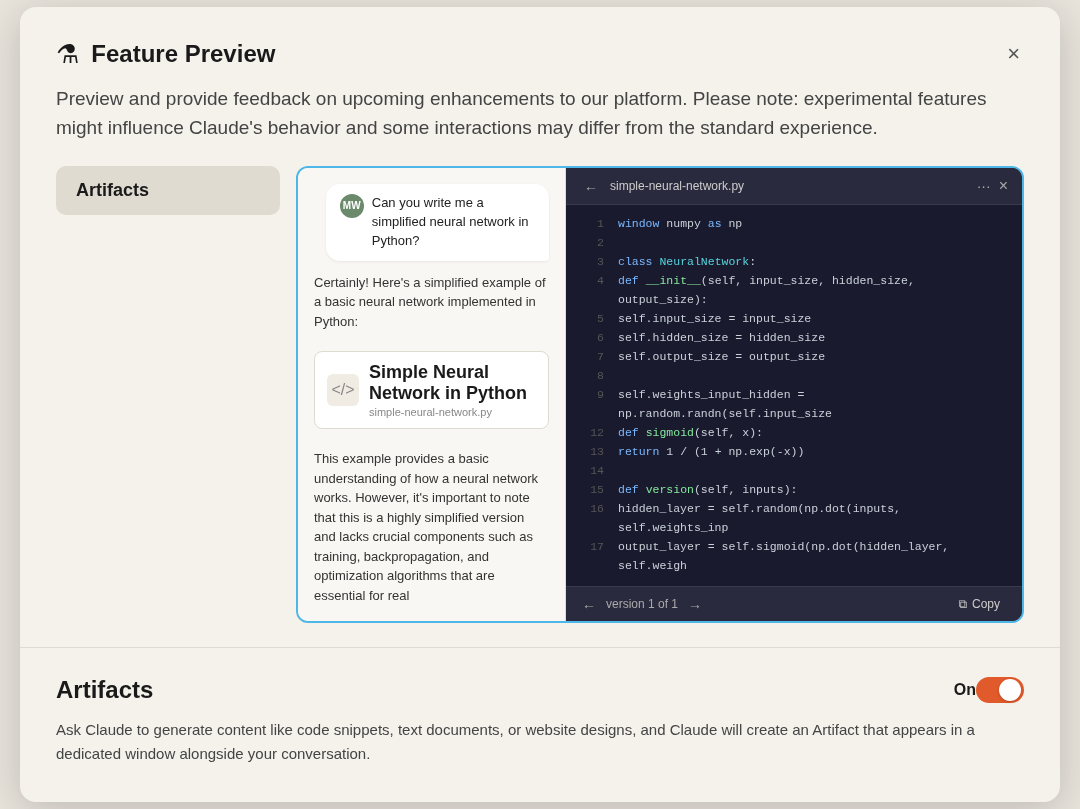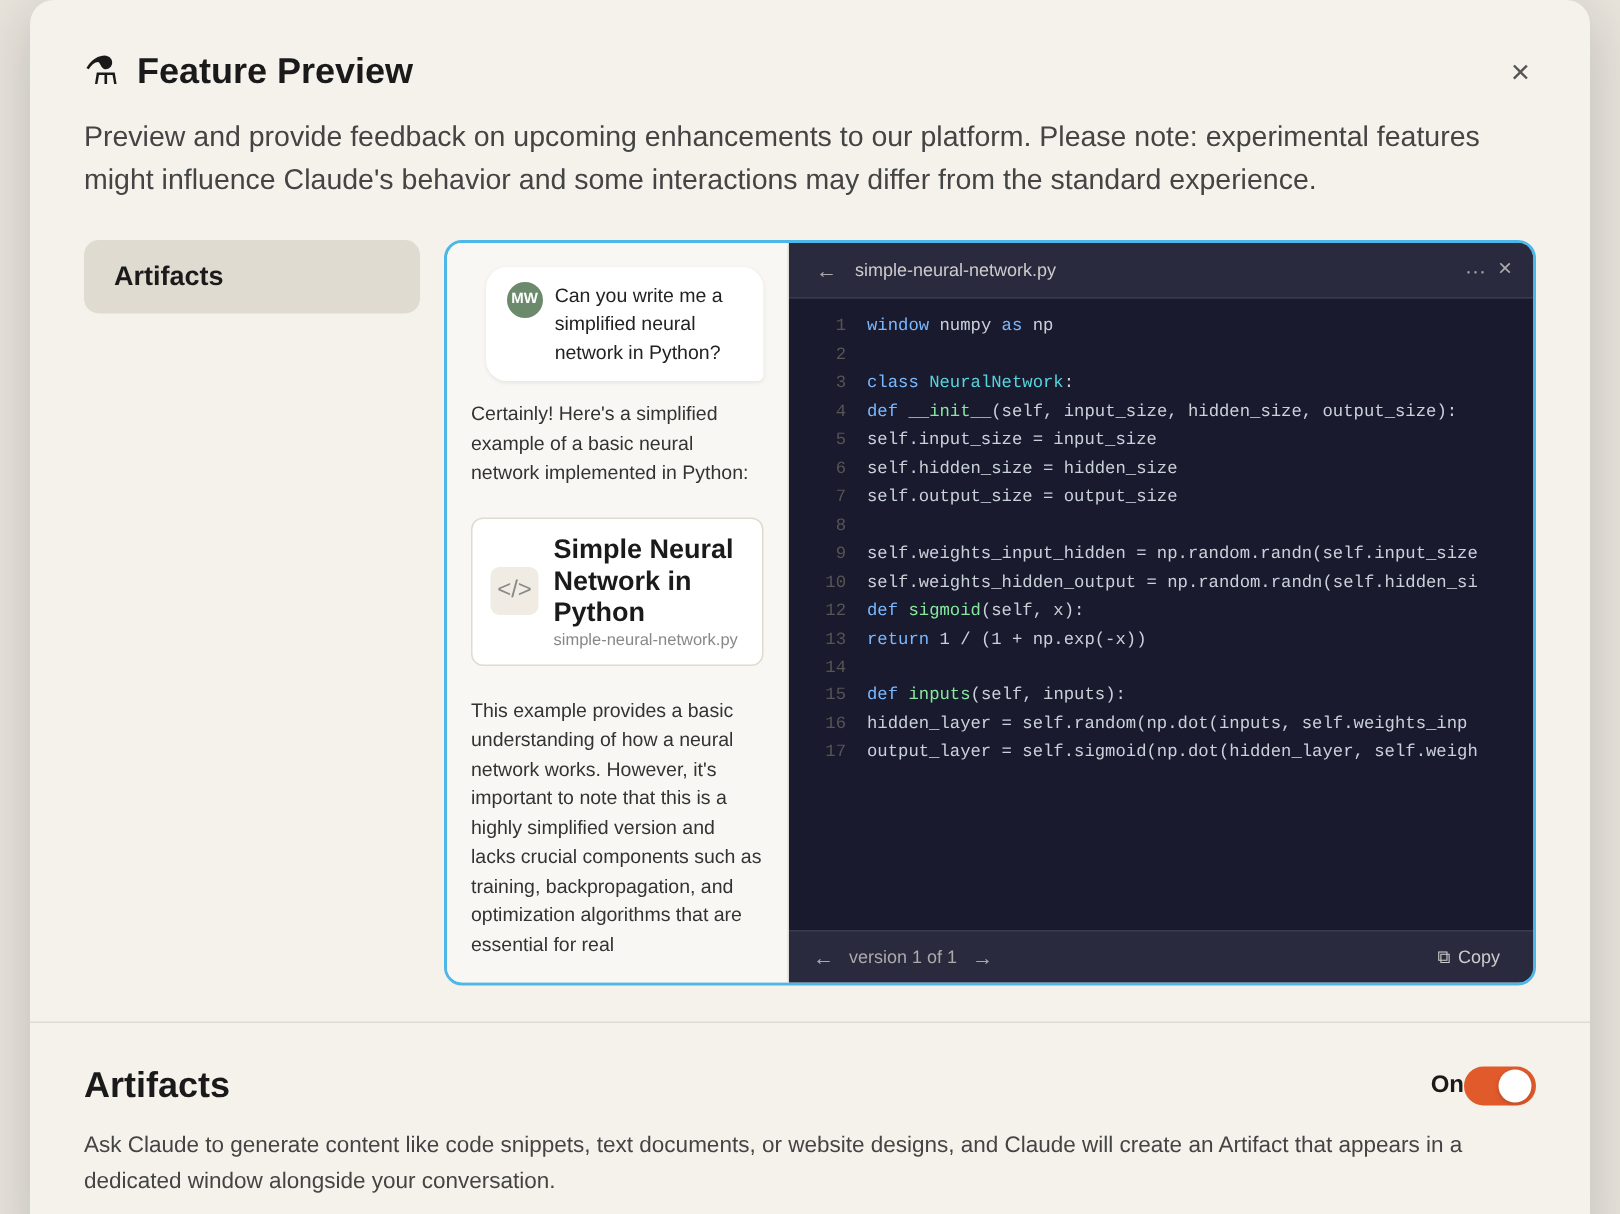--- a/index.html
+++ b/index.html
@@ -93,21 +93,21 @@
       flex-direction: column;
     }
 
     .preview-inner {
       display: flex;
       flex: 1;
       min-height: 360px;
     }
 
     .chat-panel {
-      width: 228px;
+      width: 268px;
       flex-shrink: 0;
       background: #f9f7f3;
       padding: 16px;
       border-right: 1px solid #e0dbd0;
       display: flex;
       flex-direction: column;
       gap: 12px;
     }
 
     .chat-bubble-user {
@@ -462,38 +462,34 @@
             </div>
             <div class="code-line">
               <span class="line-num">8</span>
               <span class="line-code"></span>
             </div>
             <div class="code-line">
               <span class="line-num">9</span>
               <span class="line-code">        self.weights_input_hidden = np.random.randn(self.input_size</span>
             </div>
             <div class="code-line">
-              <span class="line-num">10</span>
-              <span class="line-code">        self.weights_hidden_output = np.random.randn(self.hidden_si</span>
-            </div>
-            <div class="code-line">
               <span class="line-num">12</span>
               <span class="line-code">    <span class="kw-blue">def</span> <span class="kw-green">sigmoid</span>(self, x):</span>
             </div>
             <div class="code-line">
               <span class="line-num">13</span>
               <span class="line-code">        <span class="kw-blue">return</span> 1 / (1 + np.exp(-x))</span>
             </div>
             <div class="code-line">
               <span class="line-num">14</span>
               <span class="line-code"></span>
             </div>
             <div class="code-line">
               <span class="line-num">15</span>
-              <span class="line-code">    <span class="kw-blue">def</span> <span class="kw-green">inputs</span>(self, inputs):</span>
+              <span class="line-code">    <span class="kw-blue">def</span> <span class="kw-green">version</span>(self, inputs):</span>
             </div>
             <div class="code-line">
               <span class="line-num">16</span>
               <span class="line-code">        hidden_layer = self.random(np.dot(inputs, self.weights_inp</span>
             </div>
             <div class="code-line">
               <span class="line-num">17</span>
               <span class="line-code">        output_layer = self.sigmoid(np.dot(hidden_layer, self.weigh</span>
             </div>
           </div>

